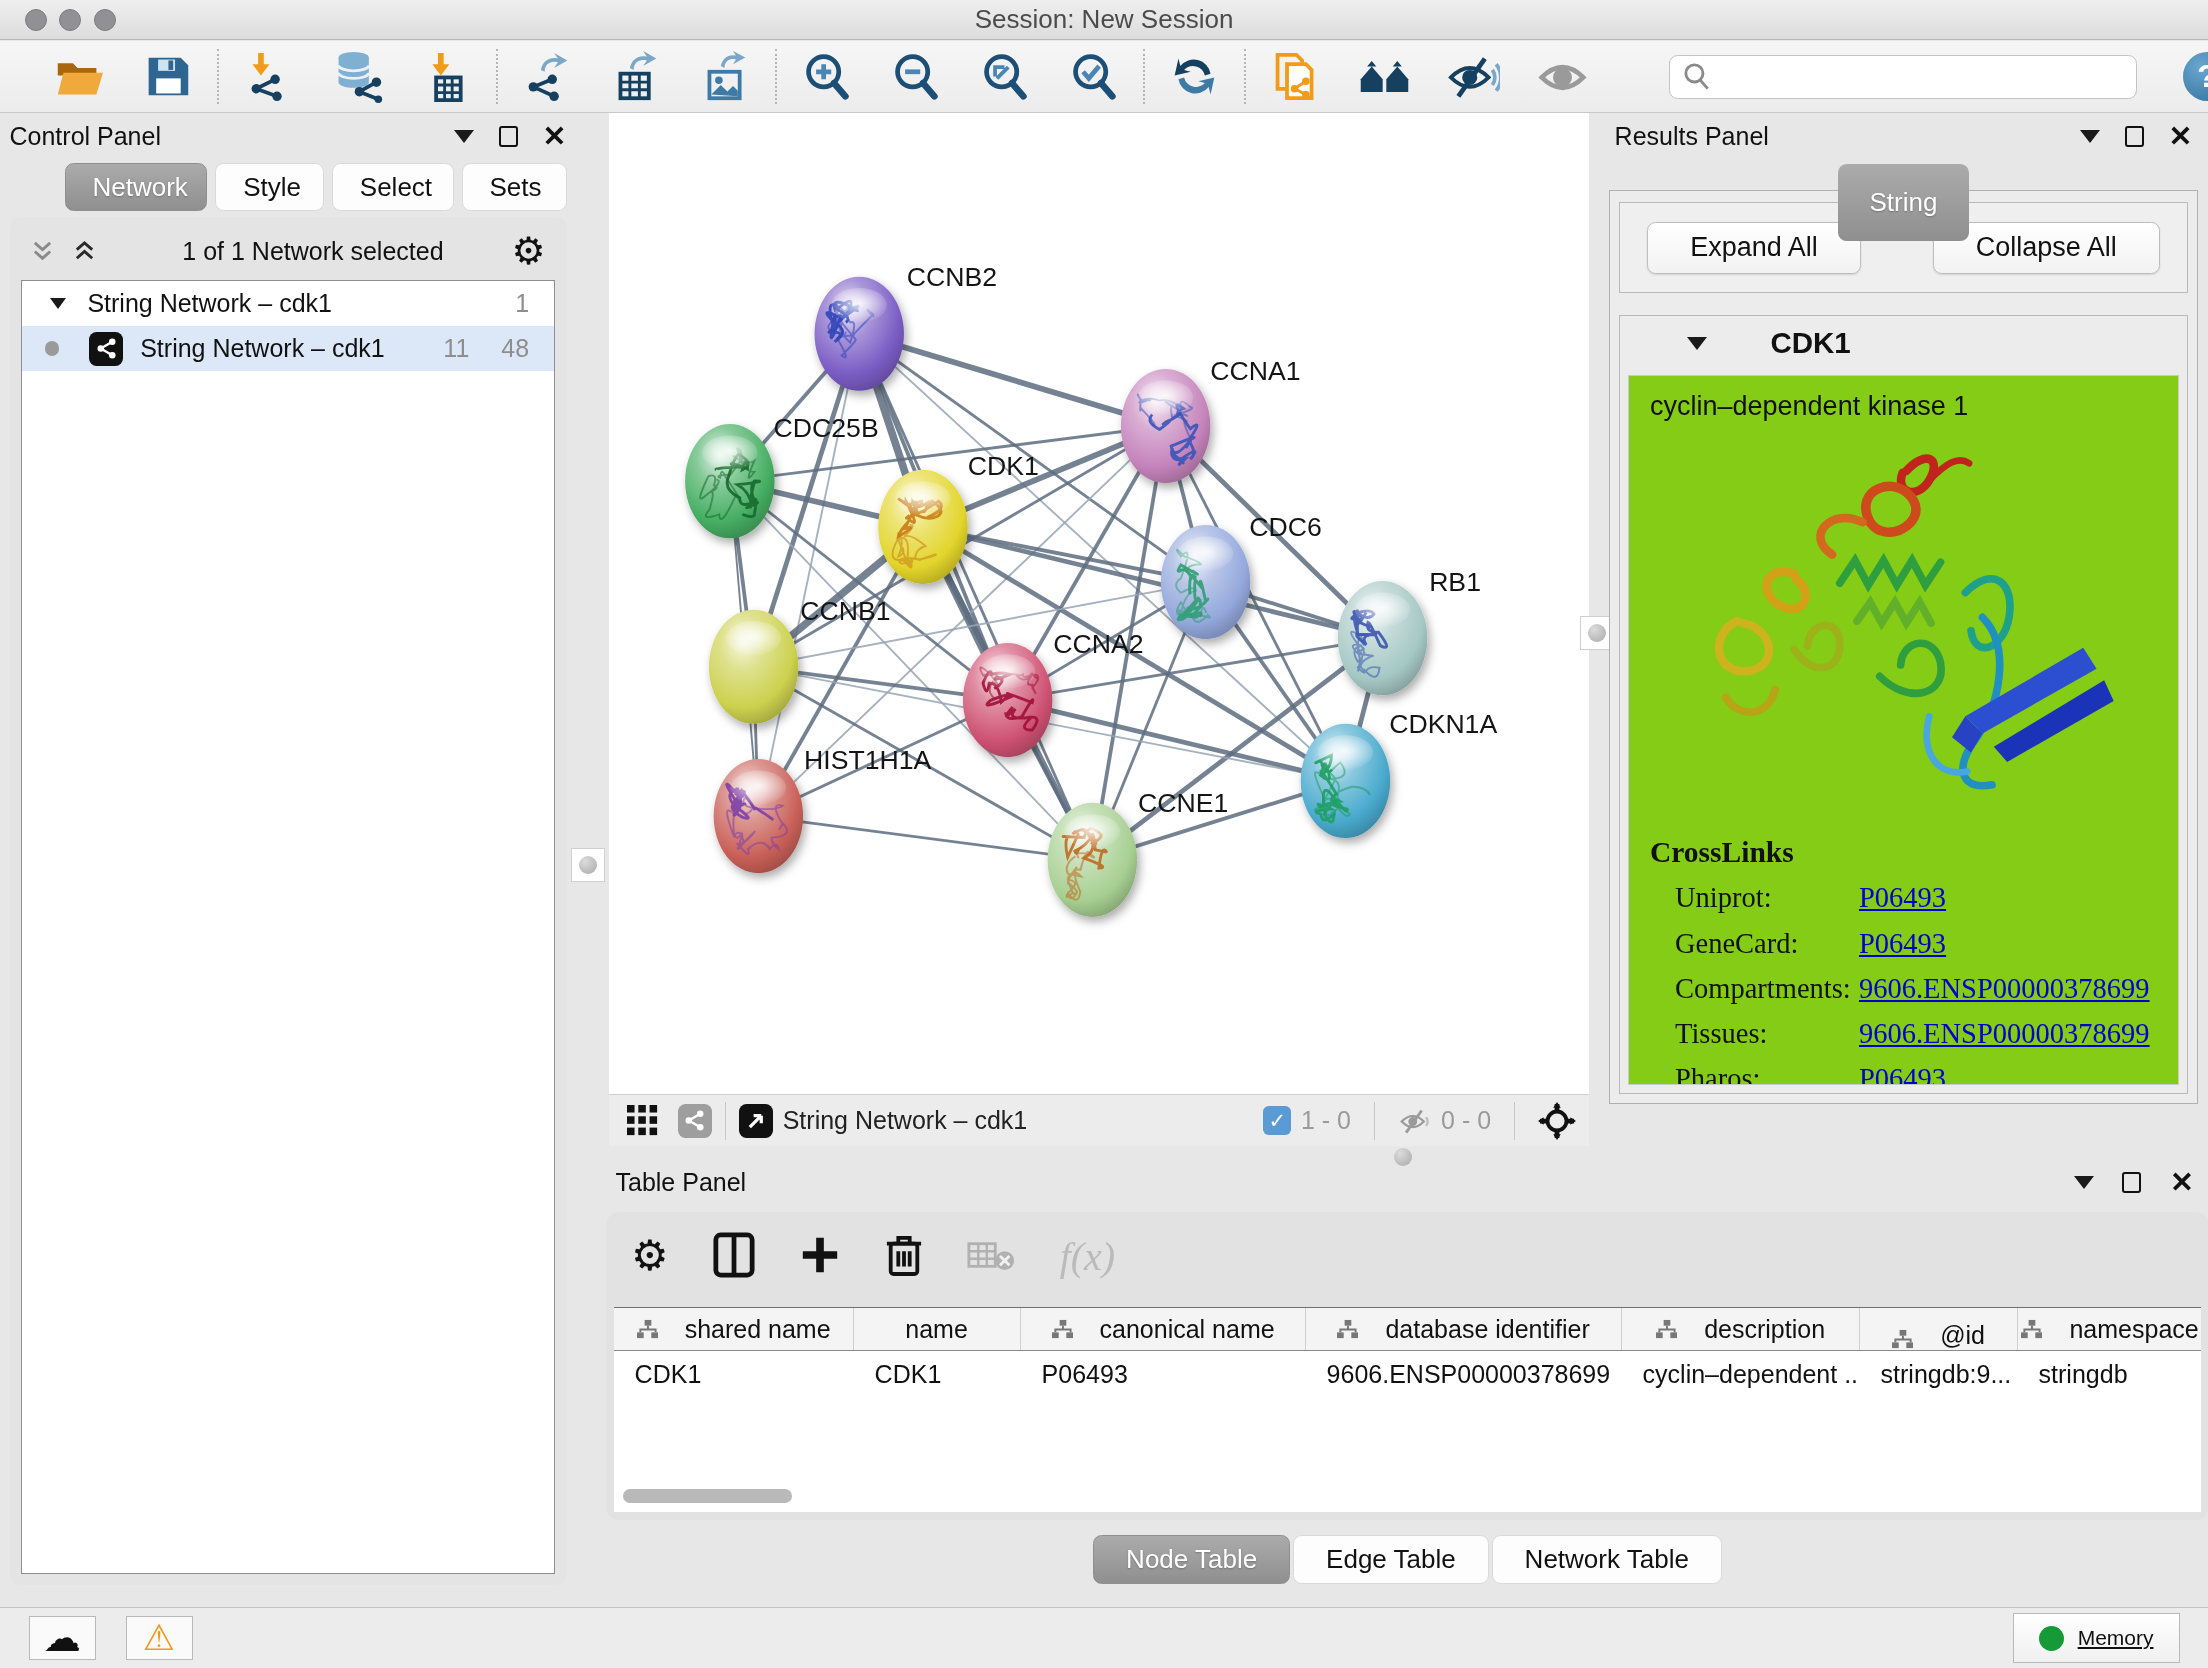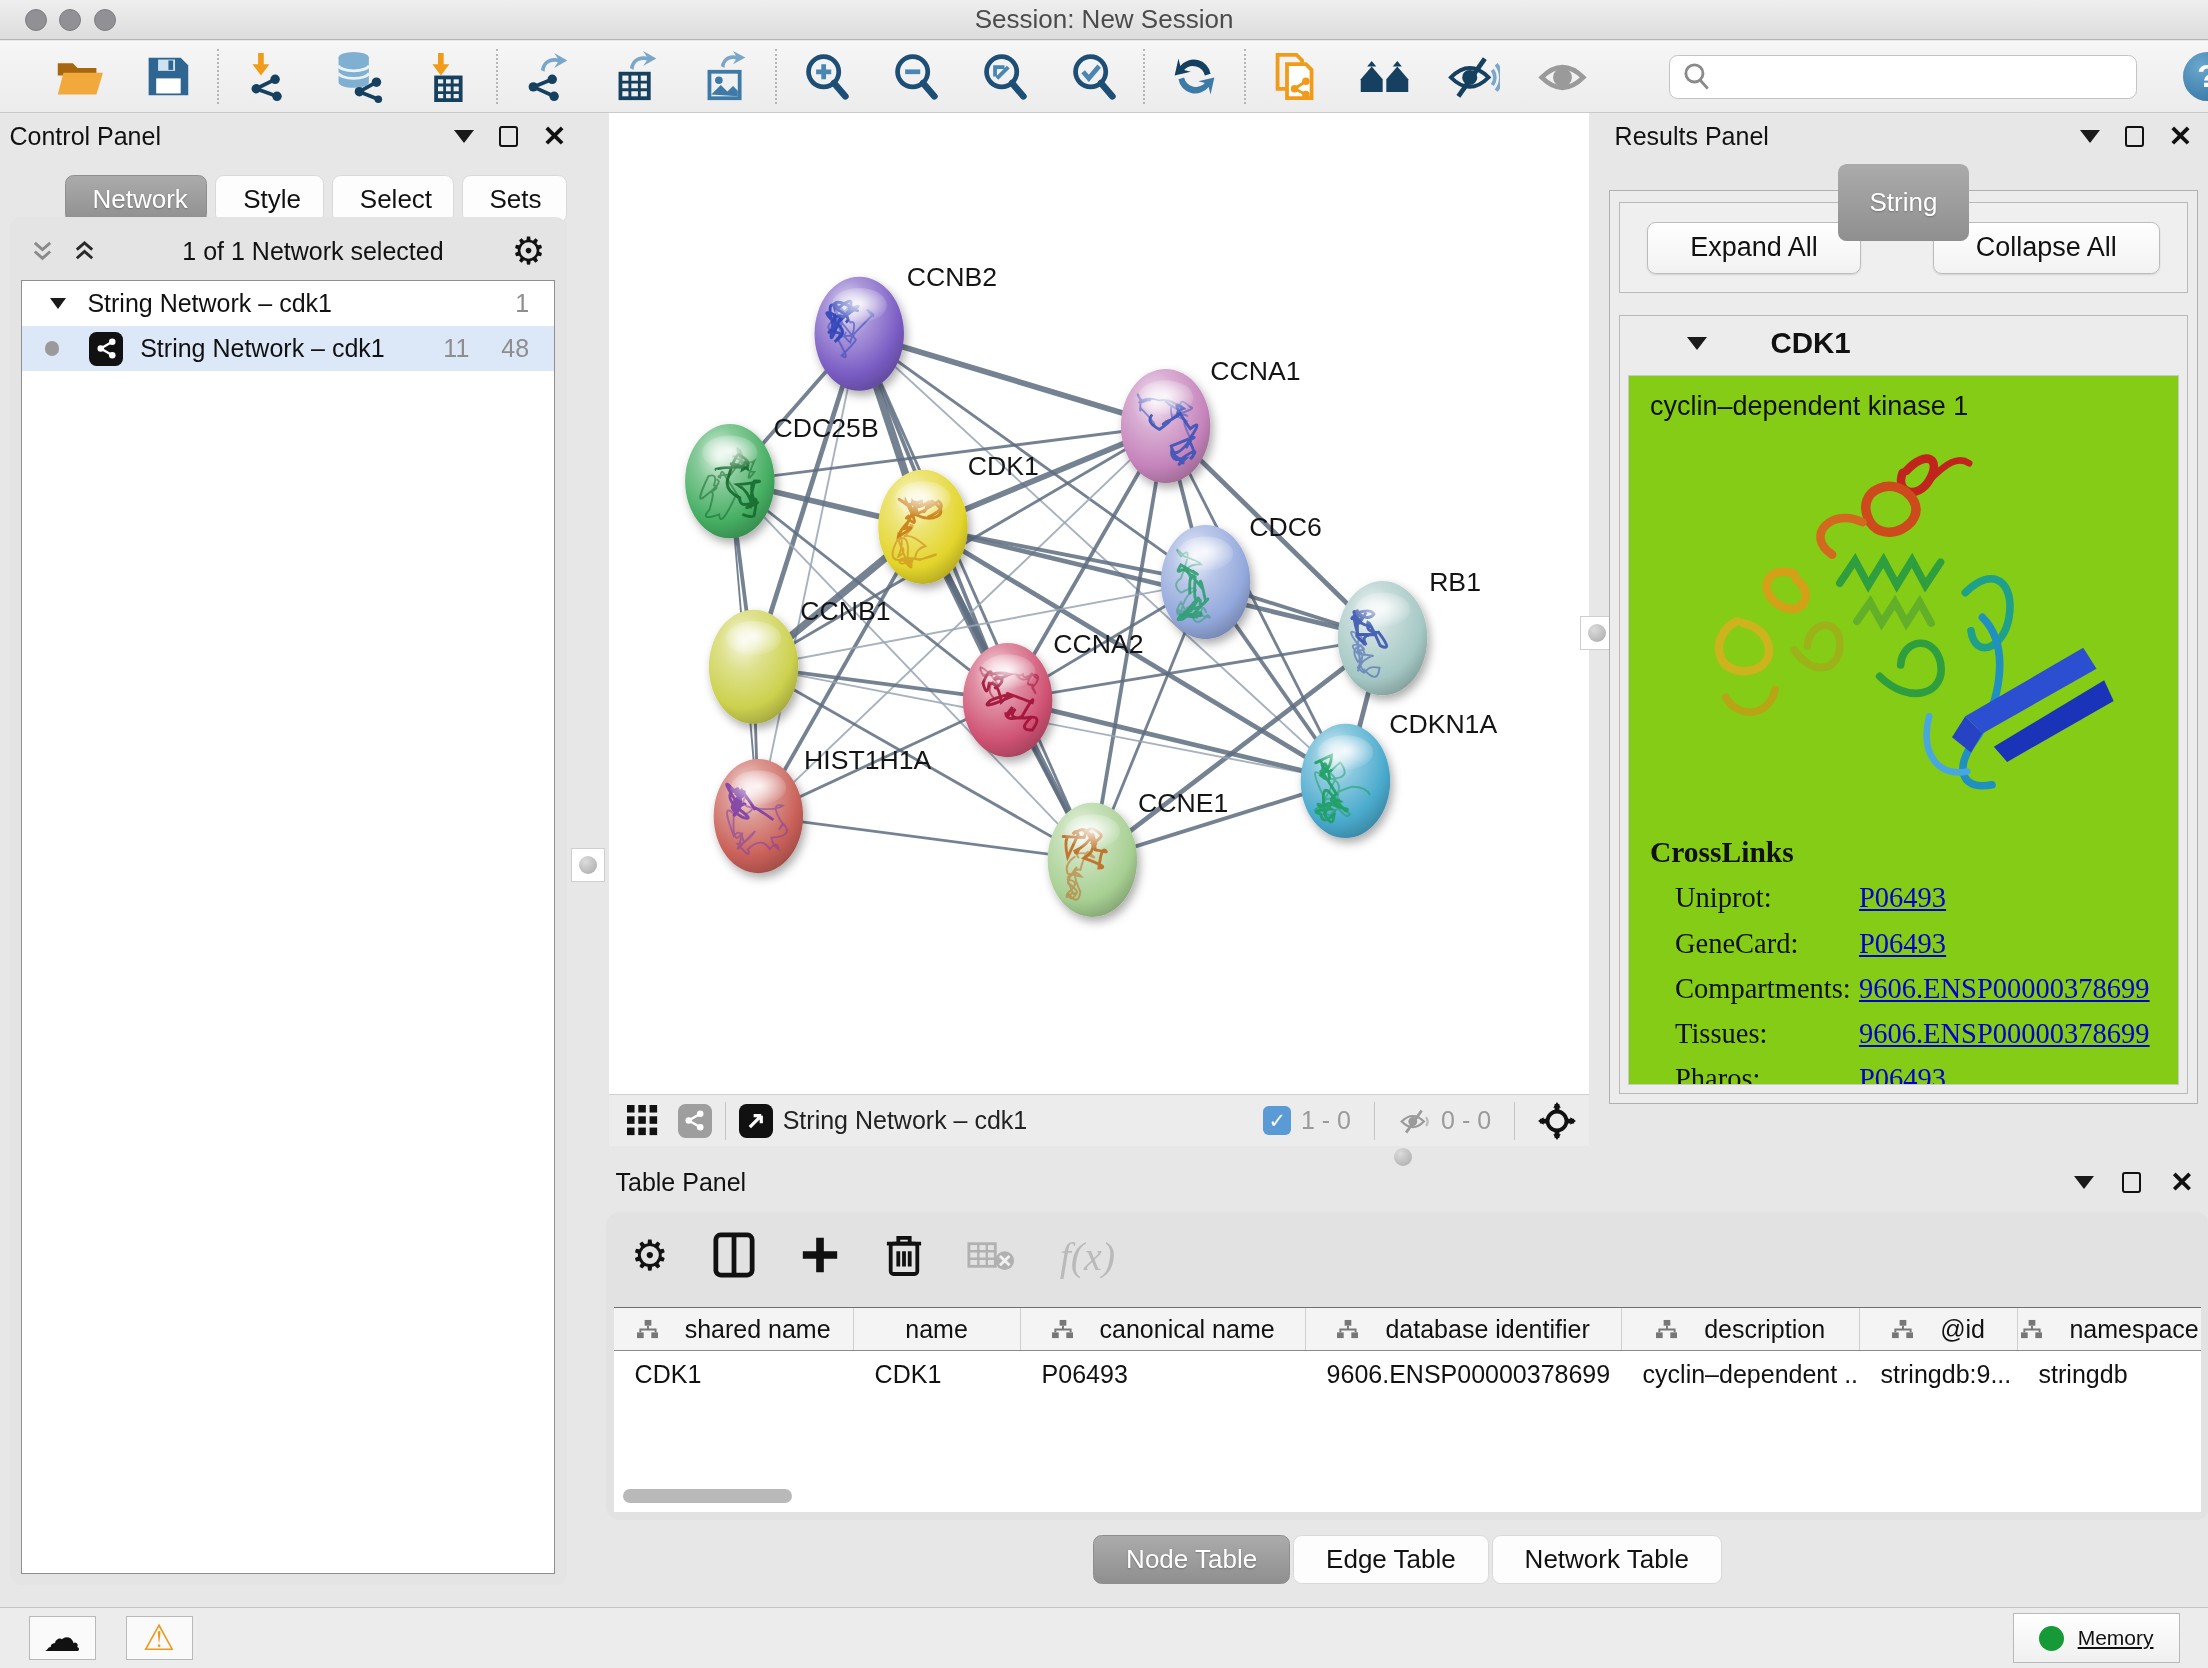--- a/index.html
+++ b/index.html
@@ -34,21 +34,21 @@
   
   .panel-title-row { display:flex; align-items:flex-start; height:40px; }
   .panel-title { font-size:25px; color:#111; }
   .panel-ctrls { margin-left:auto; display:flex; align-items:center; gap:25px; }
   .tri-down { width:0; height:0; border-left:10.5px solid transparent; border-right:10.5px solid transparent; border-top:13.3px solid #1a1a1a; }
   .float-box { width:19px; height:21px; border:2.9px solid #111; border-radius:2.9px; }
   .close-x { font-size:28.5px; font-weight:bold; color:#111; line-height:1; }
 
   
   .control-panel { position:absolute; left:9.5px; top:122px; width:557px; height:1463px; }
-  .cp-tabs { display:flex; gap:8px; padding-left:55px; margin-top:13px; }
+  .cp-tabs { display:flex; gap:8px; padding-left:55px; margin-top:1px; }
   .cp-tab { min-width:105px; padding:7.6px 27px; font-size:26px; text-align:center; background:#fdfdfd;
     border:1px solid #d9d9d9; border-radius:8.6px; color:#111; }
   .cp-tab.active { background:linear-gradient(#ababab,#8f8f8f); color:#fff; border-color:#8f8f8f; text-shadow:0 1px 1.9px rgba(0,0,0,.25); }
   .cp-body { position:absolute; left:0; right:0; top:95px; bottom:0; background:#e4e4e4; border-radius:11.4px; padding:9.5px 11.4px; }
   .cp-status { display:flex; align-items:center; height:49px; padding:0 9.5px; }
   .cp-status-text { flex:1; text-align:center; font-size:25px; color:#111; }
   .gear { font-size:38px; color:#111; line-height:1; }
   .tree-box { position:absolute; left:11.4px; right:11.4px; top:63px; bottom:11.4px; background:#fff; border:1.9px solid #8f8f8f; }
   .tree-row { display:flex; align-items:center; height:45px; font-size:25px; color:#111; }
   .tree-row .count { color:#8e8e8e; }
@@ -765,21 +765,21 @@
             </div>
             <div class="th" style="width: 238px;">
               <svg width="23" height="21" viewBox="0 0 24 22">
                 <rect x="9" y="1" width="7" height="6" fill="#777"></rect>
                 <rect x="1" y="14" width="7" height="6" fill="#777"></rect>
                 <rect x="16" y="14" width="7" height="6" fill="#777"></rect>
                 <path d="M12.5 7v4M4.5 14v-3h16v3" stroke="#777" stroke-width="2" fill="none"></path>
               </svg>
               <span>description</span>
             </div>
-            <div class="th" style="width: 158px;">
+            <div class="th" style="width: 158px; align-items: flex-end;">
               <svg width="23" height="21" viewBox="0 0 24 22">
                 <rect x="9" y="1" width="7" height="6" fill="#777"></rect>
                 <rect x="1" y="14" width="7" height="6" fill="#777"></rect>
                 <rect x="16" y="14" width="7" height="6" fill="#777"></rect>
                 <path d="M12.5 7v4M4.5 14v-3h16v3" stroke="#777" stroke-width="2" fill="none"></path>
               </svg>
               <span>@id</span>
             </div>
             <div class="th" style="width: 185px;">
               <svg width="23" height="21" viewBox="0 0 24 22">

